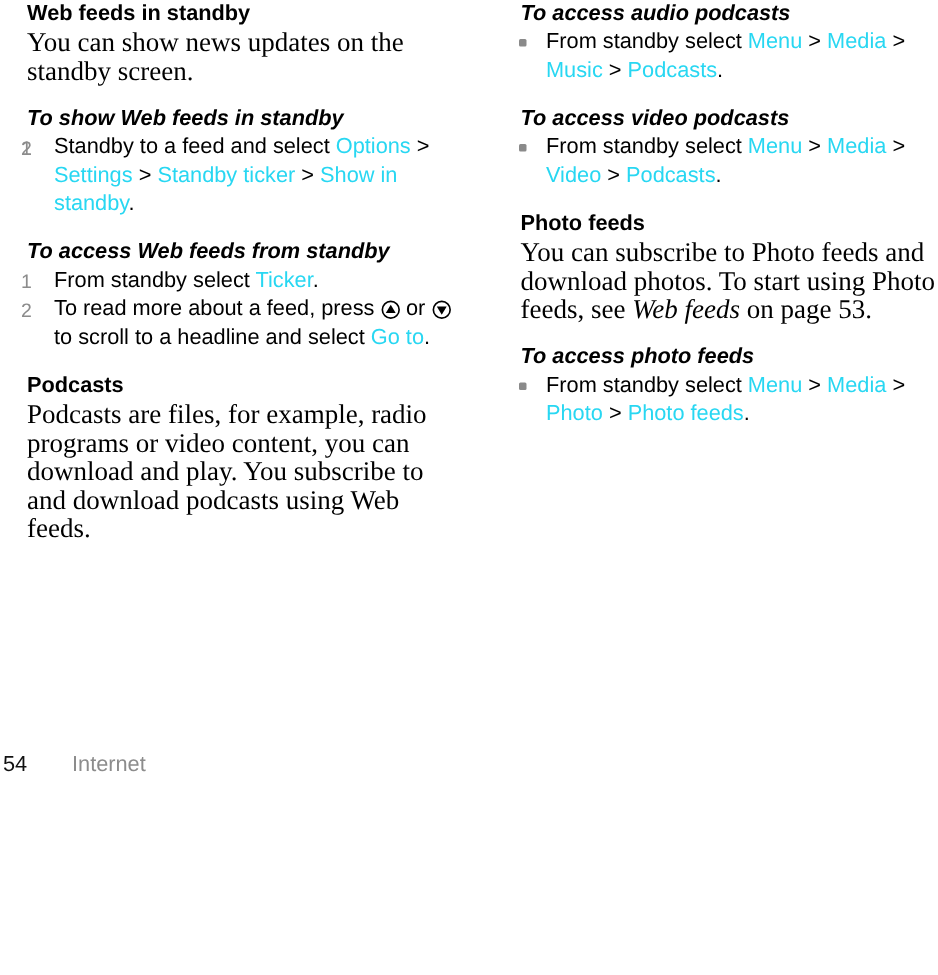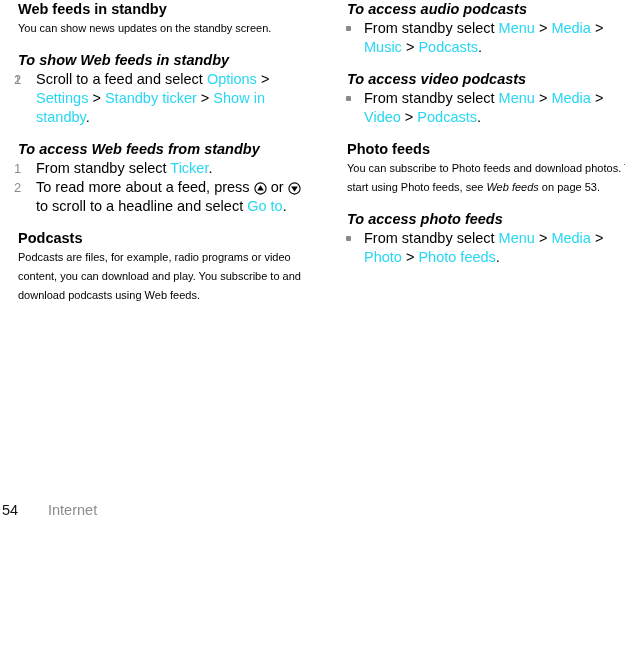--- a/index.html
+++ b/index.html
@@ -37,23 +37,24 @@
     margin: 0;
   }
   .h-task {
     font-size: 14.5px;
     font-weight: bold;
     font-style: italic;
     line-height: 19px;
     margin: 0;
   }
   .body-p {
-    font-size: 11px;
-    line-height: 19px;
-    margin: 0;
+    font-size: 18px;
+    line-height: 19px;
+    margin: 0;
+    font-family: Liberation Serif, serif;
   }
   .gap-m { height: 13px; }
 
   
   .step {
     position: relative;
     font-size: 14.5px;
     line-height: 19px;
     padding-left: 18px;
     margin: 0;
@@ -139,21 +140,21 @@
     <div class="gap-m"></div>
 
     <h3 class="h-task">To show Web feeds in standby</h3>
 
     <div>
       <p class="step">
         <span class="num">1</span>
       </p>
       <p class="step">
         <span class="num">2</span>
-        <span class="rich"><span>Scroll to a feed and select </span><span class="lnk">Options</span><span class="sep"> &gt; </span><span class="lnk">Settings</span><span class="sep"> &gt; </span><span class="lnk">Standby ticker</span><span class="sep"> &gt; </span><span class="lnk">Show in standby</span><span>.</span></span>
+        <span class="rich"><span>Standby to a feed and select </span><span class="lnk">Options</span><span class="sep"> &gt; </span><span class="lnk">Settings</span><span class="sep"> &gt; </span><span class="lnk">Standby ticker</span><span class="sep"> &gt; </span><span class="lnk">Show in standby</span><span>.</span></span>
       </p>
     </div>
 
     <div class="gap-m"></div>
 
     <h3 class="h-task">To access Web feeds from standby</h3>
 
     <div>
       <p class="step">
         <span class="num">1</span>

